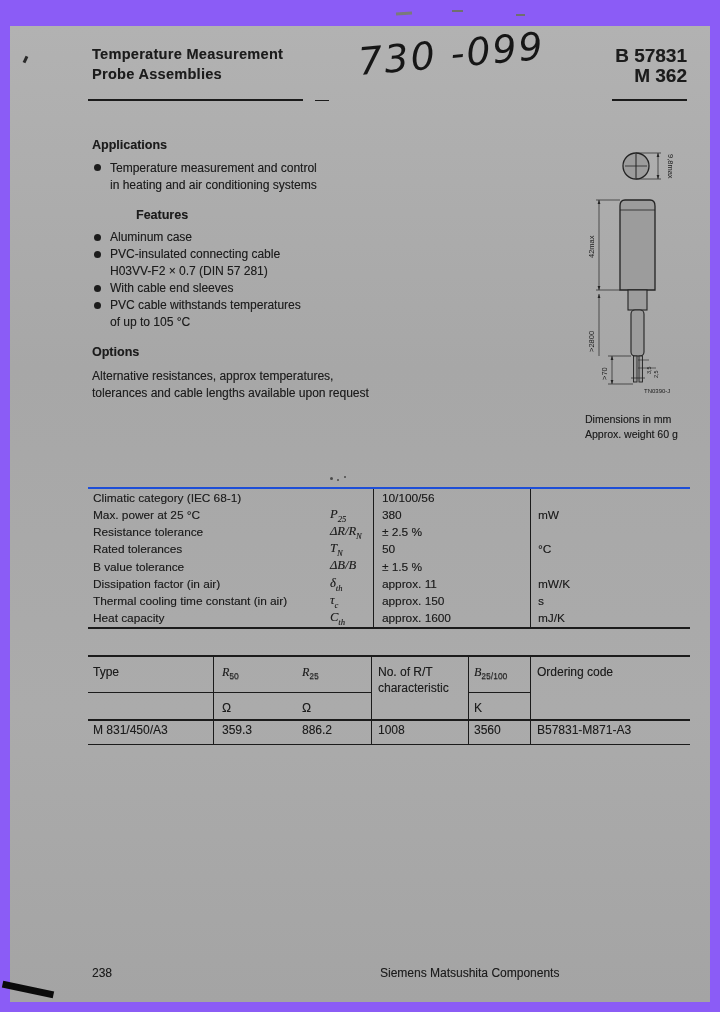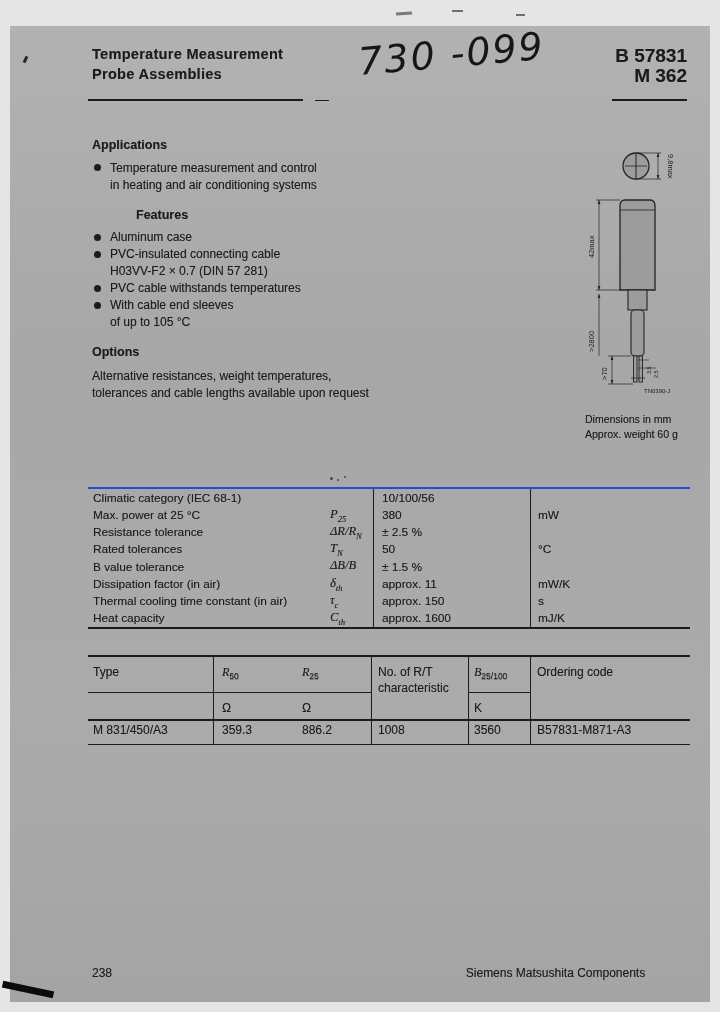--- a/index.html
+++ b/index.html
@@ -1,16 +1,16 @@
 <!DOCTYPE html>
 <html><head>
 <meta charset="utf-8">
 <style>
   html,body{margin:0;padding:0;background:#0e0e0e;}
-  .canvas{position:relative;width:720px;height:1012px;background:#e5e5e5;overflow:hidden;
+  .canvas{position:relative;width:720px;height:1012px;background:#8b5cf6;overflow:hidden;
           font-family:"Liberation Sans",sans-serif;color:#1c1c1c;}
   .page{position:absolute;left:10px;right:10px;top:26px;bottom:10px;
         background:linear-gradient(180deg,#b2b2b2,#a7a7a7 35%,#ababab 70%,#a4a4a4);}
   .abs{position:absolute;}
   .ink{text-shadow:0.2px 0.2px 0.5px rgba(25,25,25,.4);}
   .h-title{left:92px;top:44px;font-size:14.5px;font-weight:700;line-height:20px;letter-spacing:.3px;}
   .handwrite{left:358px;top:32px;font-size:38px;font-style:italic;letter-spacing:2px;
              font-family:"DejaVu Sans",sans-serif;color:#161616;transform:rotate(-5deg);}
   .partno{left:540px;top:46px;width:147px;text-align:right;font-size:19px;font-weight:700;line-height:20px;}
   .rule{position:absolute;background:#1b1b1b;height:2px;}
@@ -73,28 +73,28 @@
 
   <div class="abs sec-head ink" style="left:92px;top:208px;padding-left:44px;">Features</div>
   <div class="bullet" style="top:234px;"></div>
   <div class="bullet" style="top:251px;"></div>
   <div class="bullet" style="top:285px;"></div>
   <div class="bullet" style="top:302px;"></div>
   <div class="abs body-text ink" style="left:110px;top:229px;">
     <div>Aluminum case</div>
     <div>PVC-insulated connecting cable</div>
     <div>H03VV-F2 × 0.7 (DIN 57 281)</div>
+    <div>With cable end sleeves</div>
     <div>PVC cable withstands temperatures</div>
-    <div>With cable end sleeves</div>
     <div>of up to 105 °C</div>
   </div>
 
   <div class="abs sec-head ink" style="left:92px;top:345px;">Options</div>
   <div class="abs body-text ink" style="left:92px;top:368px;">
-    <div>Alternative resistances, weight temperatures,</div>
+    <div>Alternative resistances, approx temperatures,</div>
     <div>tolerances and cable lengths available upon request</div>
   </div>
 
   <svg class="abs" style="left:578px;top:146px;" width="126" height="252" viewBox="0 0 126 252">
 
     <circle cx="58" cy="20" r="13" fill="#9c9c9c" stroke="#232323" stroke-width="1.3"></circle>
     <line x1="58" y1="8" x2="58" y2="32" stroke="#232323" stroke-width="1"></line>
     <line x1="47" y1="20" x2="69" y2="20" stroke="#232323" stroke-width="0.8"></line>
 
     <line x1="58" y1="7" x2="83" y2="7" stroke="#232323" stroke-width="0.7"></line>
@@ -217,14 +217,14 @@
 
     <div class="cell" style="left:5px;top:66px;">M 831/450/A3</div>
     <div class="cell" style="left:134px;top:66px;">359.3</div>
     <div class="cell" style="left:214px;top:66px;">886.2</div>
     <div class="cell" style="left:290px;top:66px;">1008</div>
     <div class="cell" style="left:386px;top:66px;">3560</div>
     <div class="cell" style="left:449px;top:66px;">B57831-M871-A3</div>
   </div>
 
   <div class="abs foot ink" style="left:92px;">238</div>
-  <div class="abs foot ink" style="left:412px;width:287px;text-align:center;">Siemens Matsushita Components</div>
+  <div class="abs foot ink" style="left:380px;width:287px;text-align:left;">Siemens Matsushita Components</div>
 </div>
 
 </body></html>

